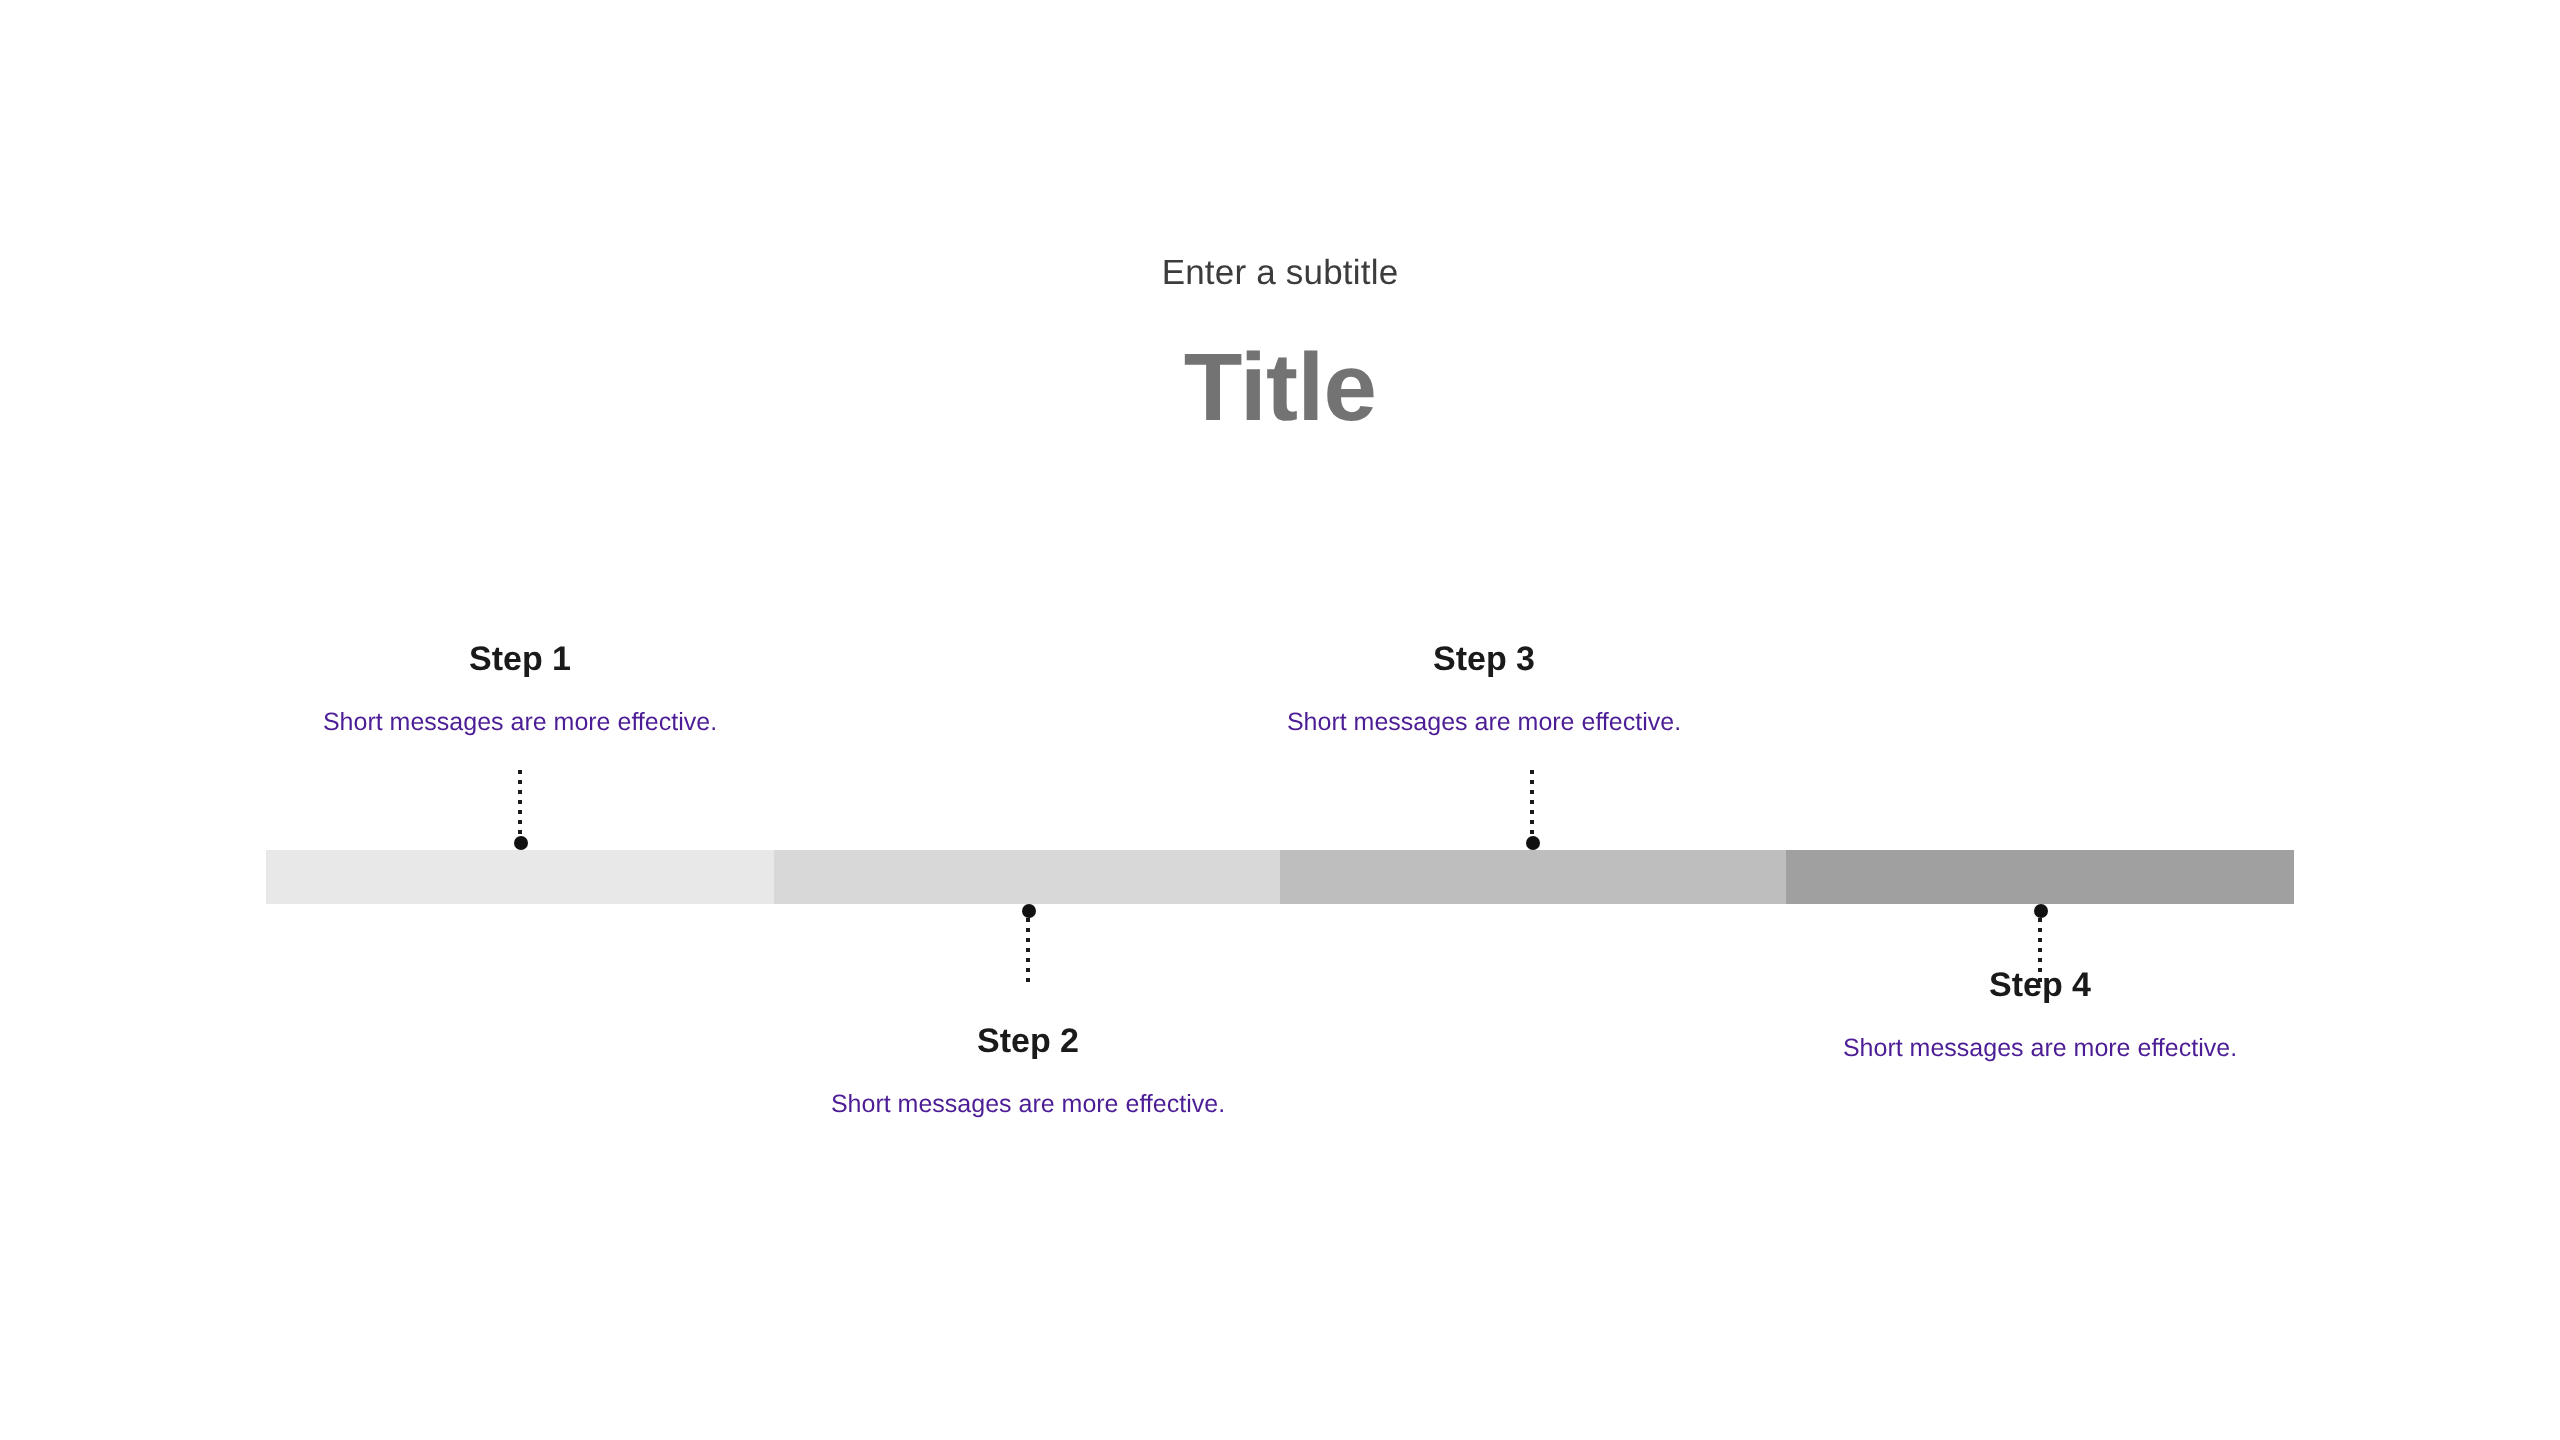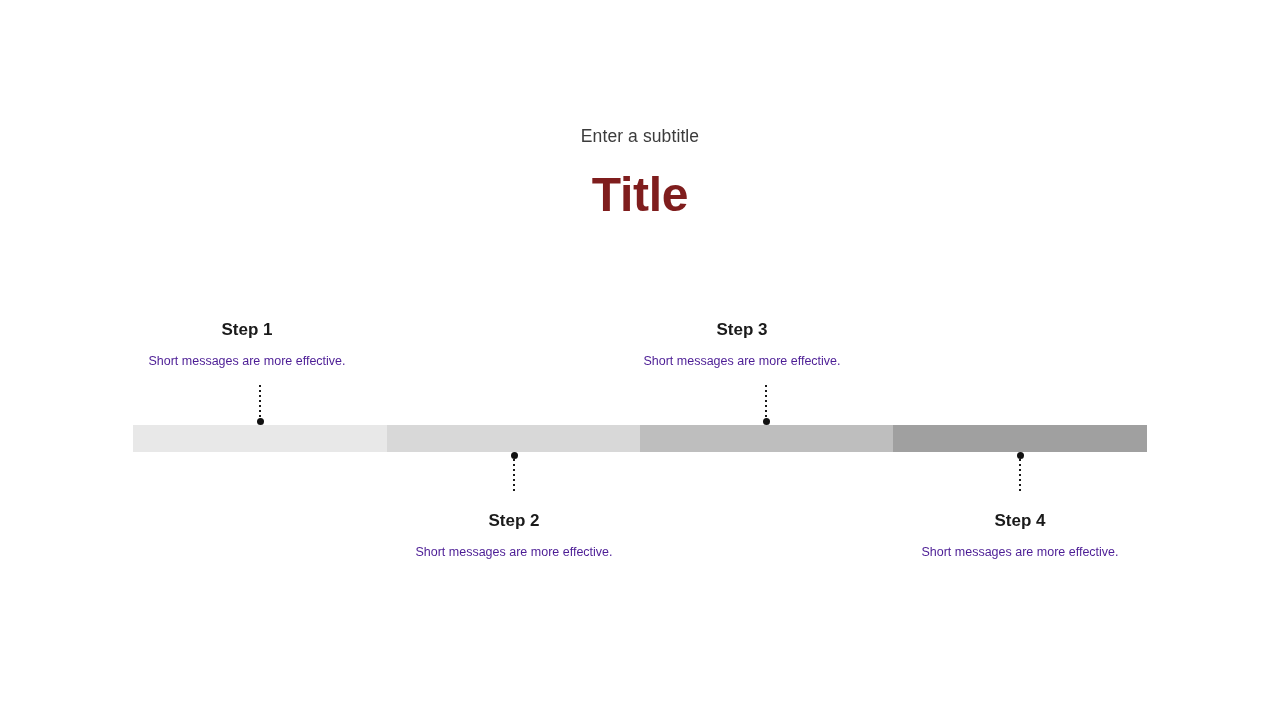--- a/index.html
+++ b/index.html
@@ -34,21 +34,21 @@
   .subtitle {
     font-size: 17.5px;
     color: #3c3c3c;
     line-height: 1.2;
     letter-spacing: 0.1px;
   }
   .title {
     margin-top: 20px;
     font-size: 48px;
     font-weight: bold;
-    color: #7f1d1d;
+    color: #737373;
     line-height: 1.15;
     letter-spacing: -0.3px;
   }
 
   
   .timeline {
     position: absolute;
     left: 133px;
     top: 425px;
     width: 1014px;
@@ -145,21 +145,21 @@
         <div class="segment" style="background: rgb(190, 190, 190); width: 253px;"></div>
         <div class="segment" style="background: rgb(160, 160, 160); width: 254px;"></div>
       </div>
   </div>
 
   <div id="steps-layer">
       <div class="connector above" style="left: 260px; top: 385px; height: 40px;">
         <div class="dots"></div>
         <div class="node"></div>
       </div>
-      <div class="step-text" style="left: 247px; top: 320px;">
+      <div class="step-text" style="left: 260px; top: 320px;">
         <div class="step-label">Step 1</div>
         <div class="step-desc">Short messages are more effective.</div>
       </div>
       <div class="connector below" style="left: 514px; top: 452px; height: 40px;">
         <div class="dots"></div>
         <div class="node"></div>
       </div>
       <div class="step-text" style="left: 514px; top: 511px;">
         <div class="step-label">Step 2</div>
         <div class="step-desc">Short messages are more effective.</div>
@@ -169,19 +169,19 @@
         <div class="node"></div>
       </div>
       <div class="step-text" style="left: 742px; top: 320px;">
         <div class="step-label">Step 3</div>
         <div class="step-desc">Short messages are more effective.</div>
       </div>
       <div class="connector below" style="left: 1020px; top: 452px; height: 40px;">
         <div class="dots"></div>
         <div class="node"></div>
       </div>
-      <div class="step-text" style="left: 1020px; top: 511px;">
+      <div class="step-text" style="left: 1020px; top: 483px;">
         <div class="step-label">Step 4</div>
         <div class="step-desc">Short messages are more effective.</div>
       </div>
     </div>
 
 </div>
 
 </body></html>

